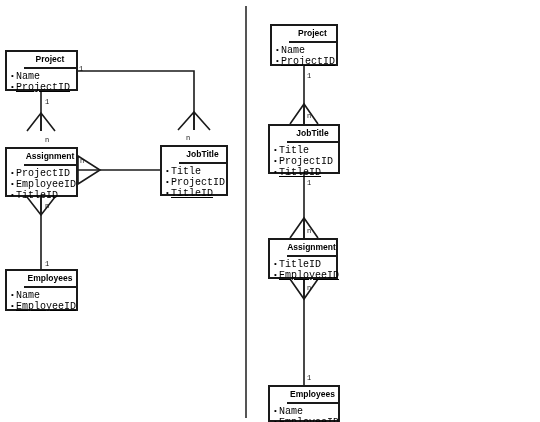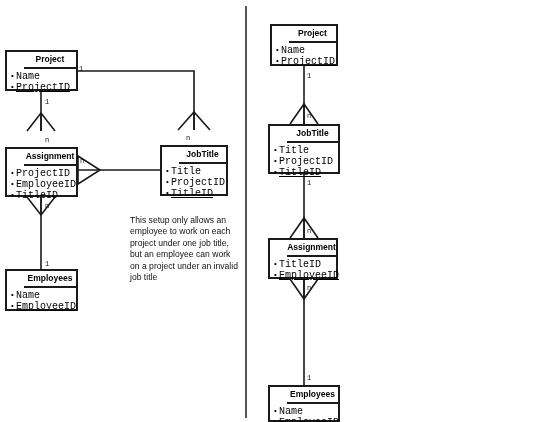--- a/index.html
+++ b/index.html
@@ -105,21 +105,20 @@
   </div>
 
   <div class="card" style="left:79px;top:66px;">1</div>
   <div class="card" style="left:45px;top:99px;">1</div>
   <div class="card" style="left:45px;top:137px;">n</div>
   <div class="card" style="left:186px;top:135px;">n</div>
   <div class="card" style="left:80px;top:158px;">n</div>
   <div class="card" style="left:45px;top:203px;">n</div>
   <div class="card" style="left:45px;top:261px;">1</div>
 
-  <div class="caption" style="left:130px;top:215px;width:110px;">This setup only allows an employee to work on each project under one job title, but an employee can work on a project under an invalid job title</div>
 
   <div class="entity" style="left:270px;top:24px;width:68px;height:42px;">
     <div class="ehead">Project</div>
     <div class="ebody">
       <div class="attr">Name</div>
       <div class="attr pk">ProjectID</div>
     </div>
   </div>
 
   <div class="entity" style="left:268px;top:124px;width:72px;height:50px;">

